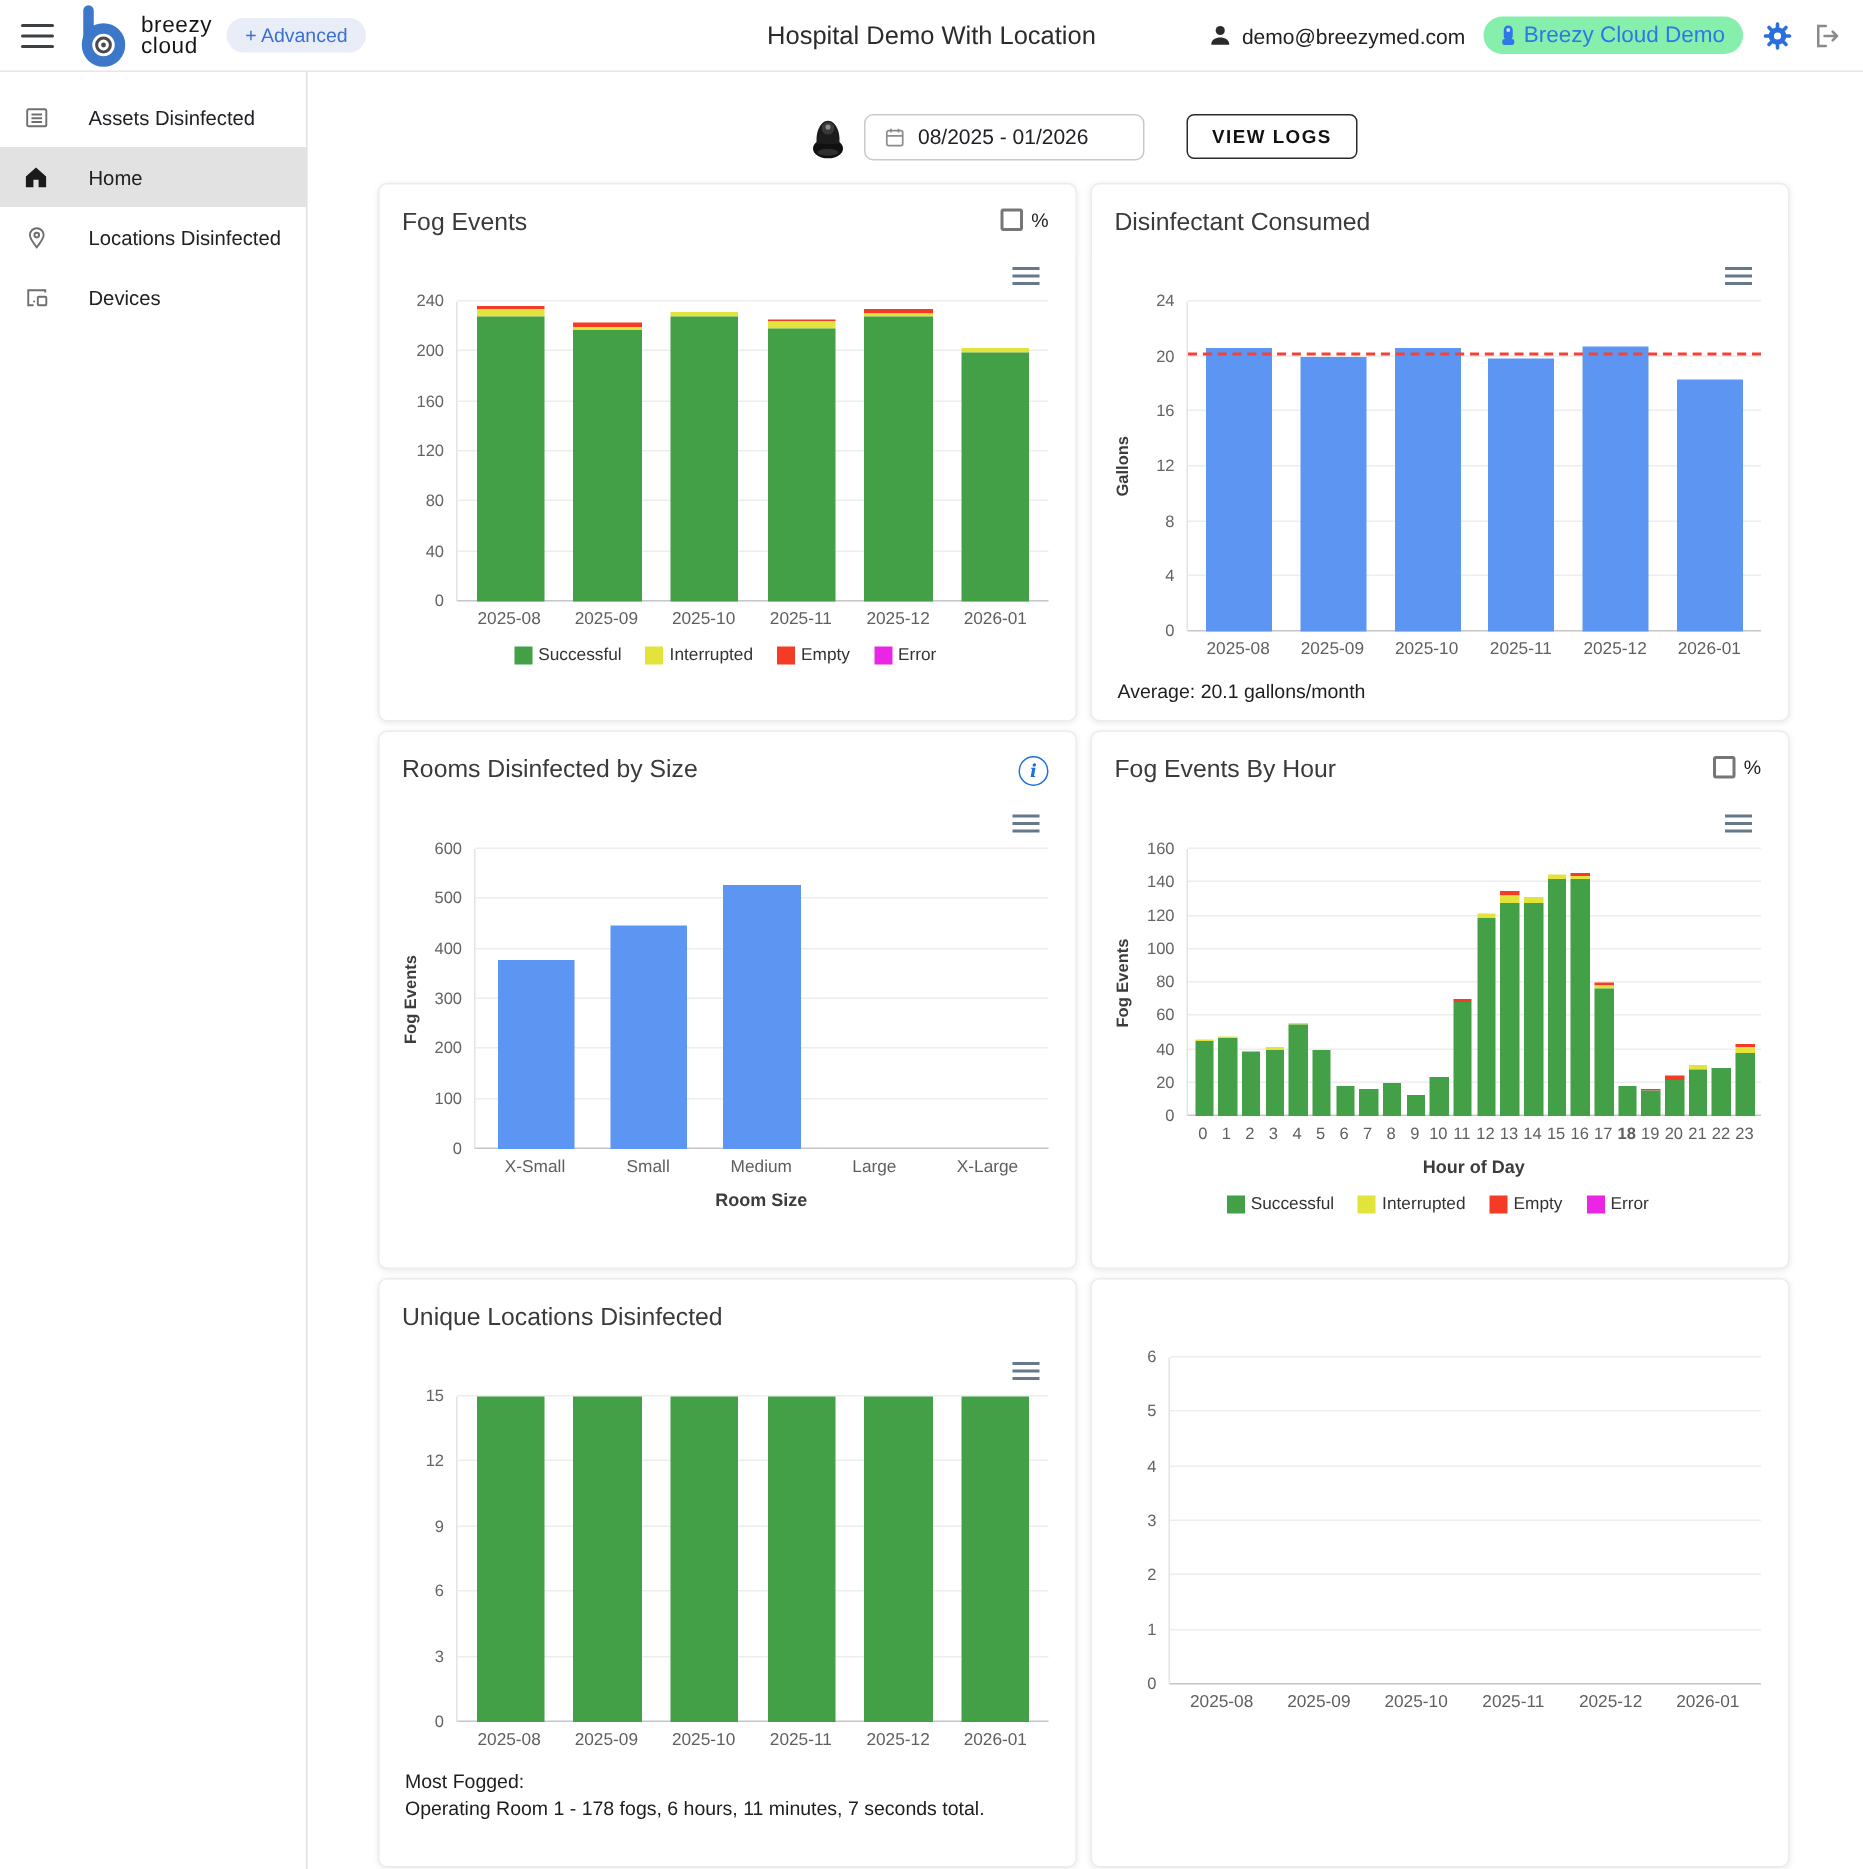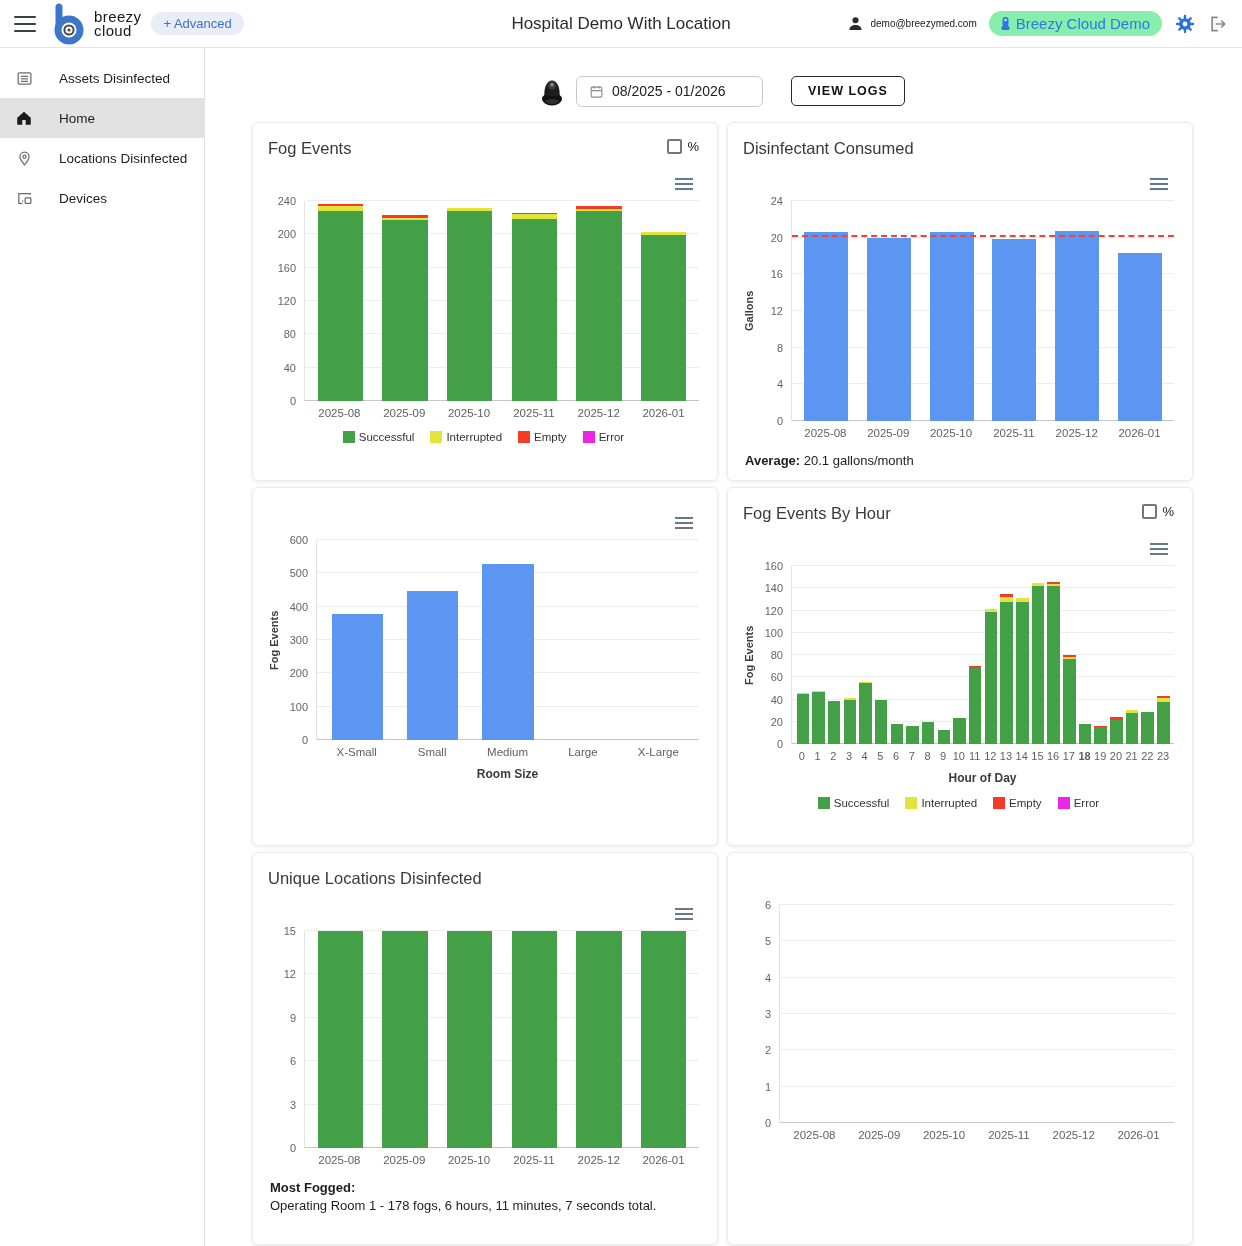--- a/index.html
+++ b/index.html
@@ -9,21 +9,21 @@
   
   .header{position:absolute;top:0;left:0;right:0;height:48px;background:#fff;border-bottom:1px solid #e6e6e6;display:flex;align-items:center;z-index:20;padding:0 14px}
   .burger{width:22px;height:16px;display:flex;flex-direction:column;justify-content:space-between;cursor:pointer;margin-right:14px}
   .burger span{display:block;height:2px;background:#3c4043;border-radius:1px}
   .logo-wrap{display:flex;align-items:center;gap:6px}
   .logo-text{font-size:15px;line-height:14px;color:#161616;letter-spacing:.4px}
   .pill{display:inline-flex;align-items:center;gap:6px;border-radius:14px;padding:4px 12px;font-size:13px;cursor:pointer}
   .adv-pill{background:#e9edf7;color:#3b6fd2;margin-left:10px}
   .header-title{position:absolute;left:0;right:0;text-align:center;font-size:17px;color:#2b2b2b;pointer-events:none}
   .header-right{margin-left:auto;display:flex;align-items:center;gap:12px;z-index:2}
-  .email{display:flex;align-items:center;gap:6px;font-size:10px;color:#202124}
+  .email{display:flex;align-items:center;gap:6px;font-size:14px;color:#202124}
   .tenant-pill{background:#86efac;color:#2e77e6;font-size:15px}
   .icon-btn{cursor:pointer;display:flex;align-items:center}
 
   
   .sidebar{position:absolute;top:48px;left:0;width:205px;bottom:0;background:#fff;border-right:1px solid #e0e0e0;padding-top:10px;z-index:10}
   .nav-item{display:flex;align-items:center;height:40px;padding-left:15px;gap:26px;font-size:13.5px;color:#202124;cursor:pointer}
   .nav-item.active{background:#e2e2e2}
   .nav-item .nicon{width:18px;display:flex;justify-content:center}
 
   
@@ -57,21 +57,21 @@
   .seg{width:100%}
   .avgline{position:absolute;left:0;right:0;border-top:2px dashed #f44336;z-index:3}
   .nodata{position:absolute;left:0;right:0;top:44%;text-align:center;font-size:14px;color:#4a4a4a}
   .xlabels{grid-column:3;display:flex;padding:6px 3px 0 3px}
   .xlabel{flex:1;text-align:center;font-size:11.5px;color:#5f5f5f;white-space:nowrap}
   .xlab{grid-column:3;text-align:center;font-size:12px;font-weight:bold;color:#3c3c3c;margin-top:9px}
   .legend{grid-column:1 / span 3;display:flex;justify-content:center;gap:16px;margin-top:12px}
   .legend-item{display:flex;align-items:center;gap:4px;font-size:11.5px;color:#333}
   .swatch{width:12px;height:12px;display:inline-block}
   .panel-note{font-size:13px;color:#1d1d1d;margin-top:14px;padding-left:2px}
-  .panel-note b{font-weight:bold}
+  .panel-note b{font-weight:normal}
   .note-line2{margin-top:3px;font-weight:normal}
 </style>
 </head>
 <body>
 
 <div class="header">
   <div class="burger">
       <span></span>
       <span></span>
       <span></span>
@@ -359,20 +359,24 @@
             <div class="xlabel">2026-01</div>
           </div>
 
       </div>
       <div class="panel-note">
         <b>Average:</b> <span>20.1 gallons/month</span>
       </div>
     </div>
 
     <div class="panel">
+      <div class="panel-head">
+        <div class="panel-title">Rooms Disinfected by Size</div>
+        <div class="info-icon">i</div>
+      </div>
       <div class="menu-row">
           <div class="chart-menu">
             <span></span>
             <span></span>
             <span></span>
           </div>
         </div>
       <div class="chart">
         <div class="ylab">Fog Events</div>
         <div class="yticks">

